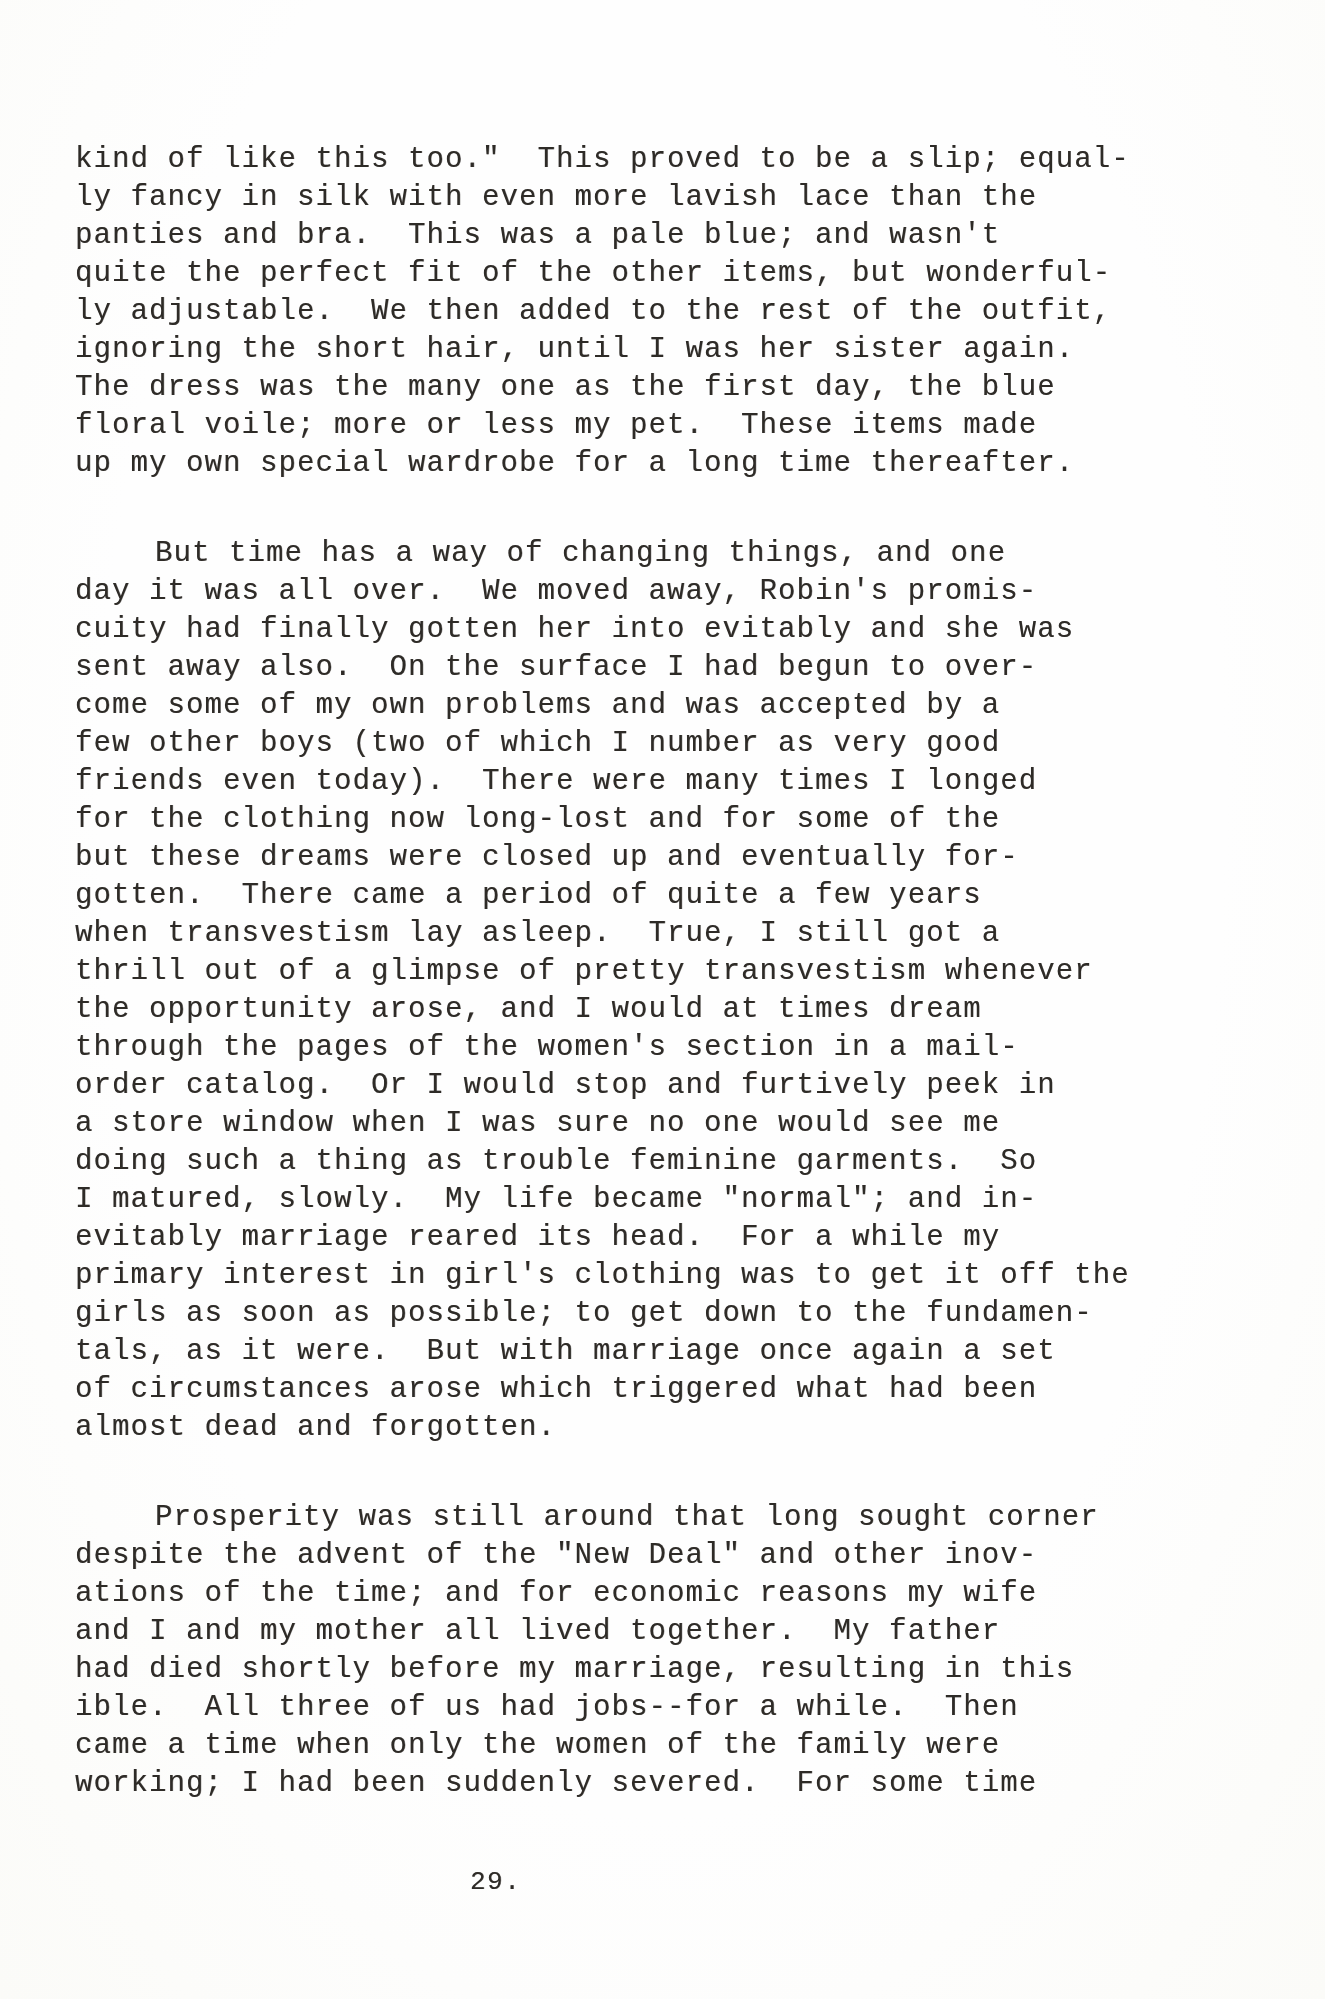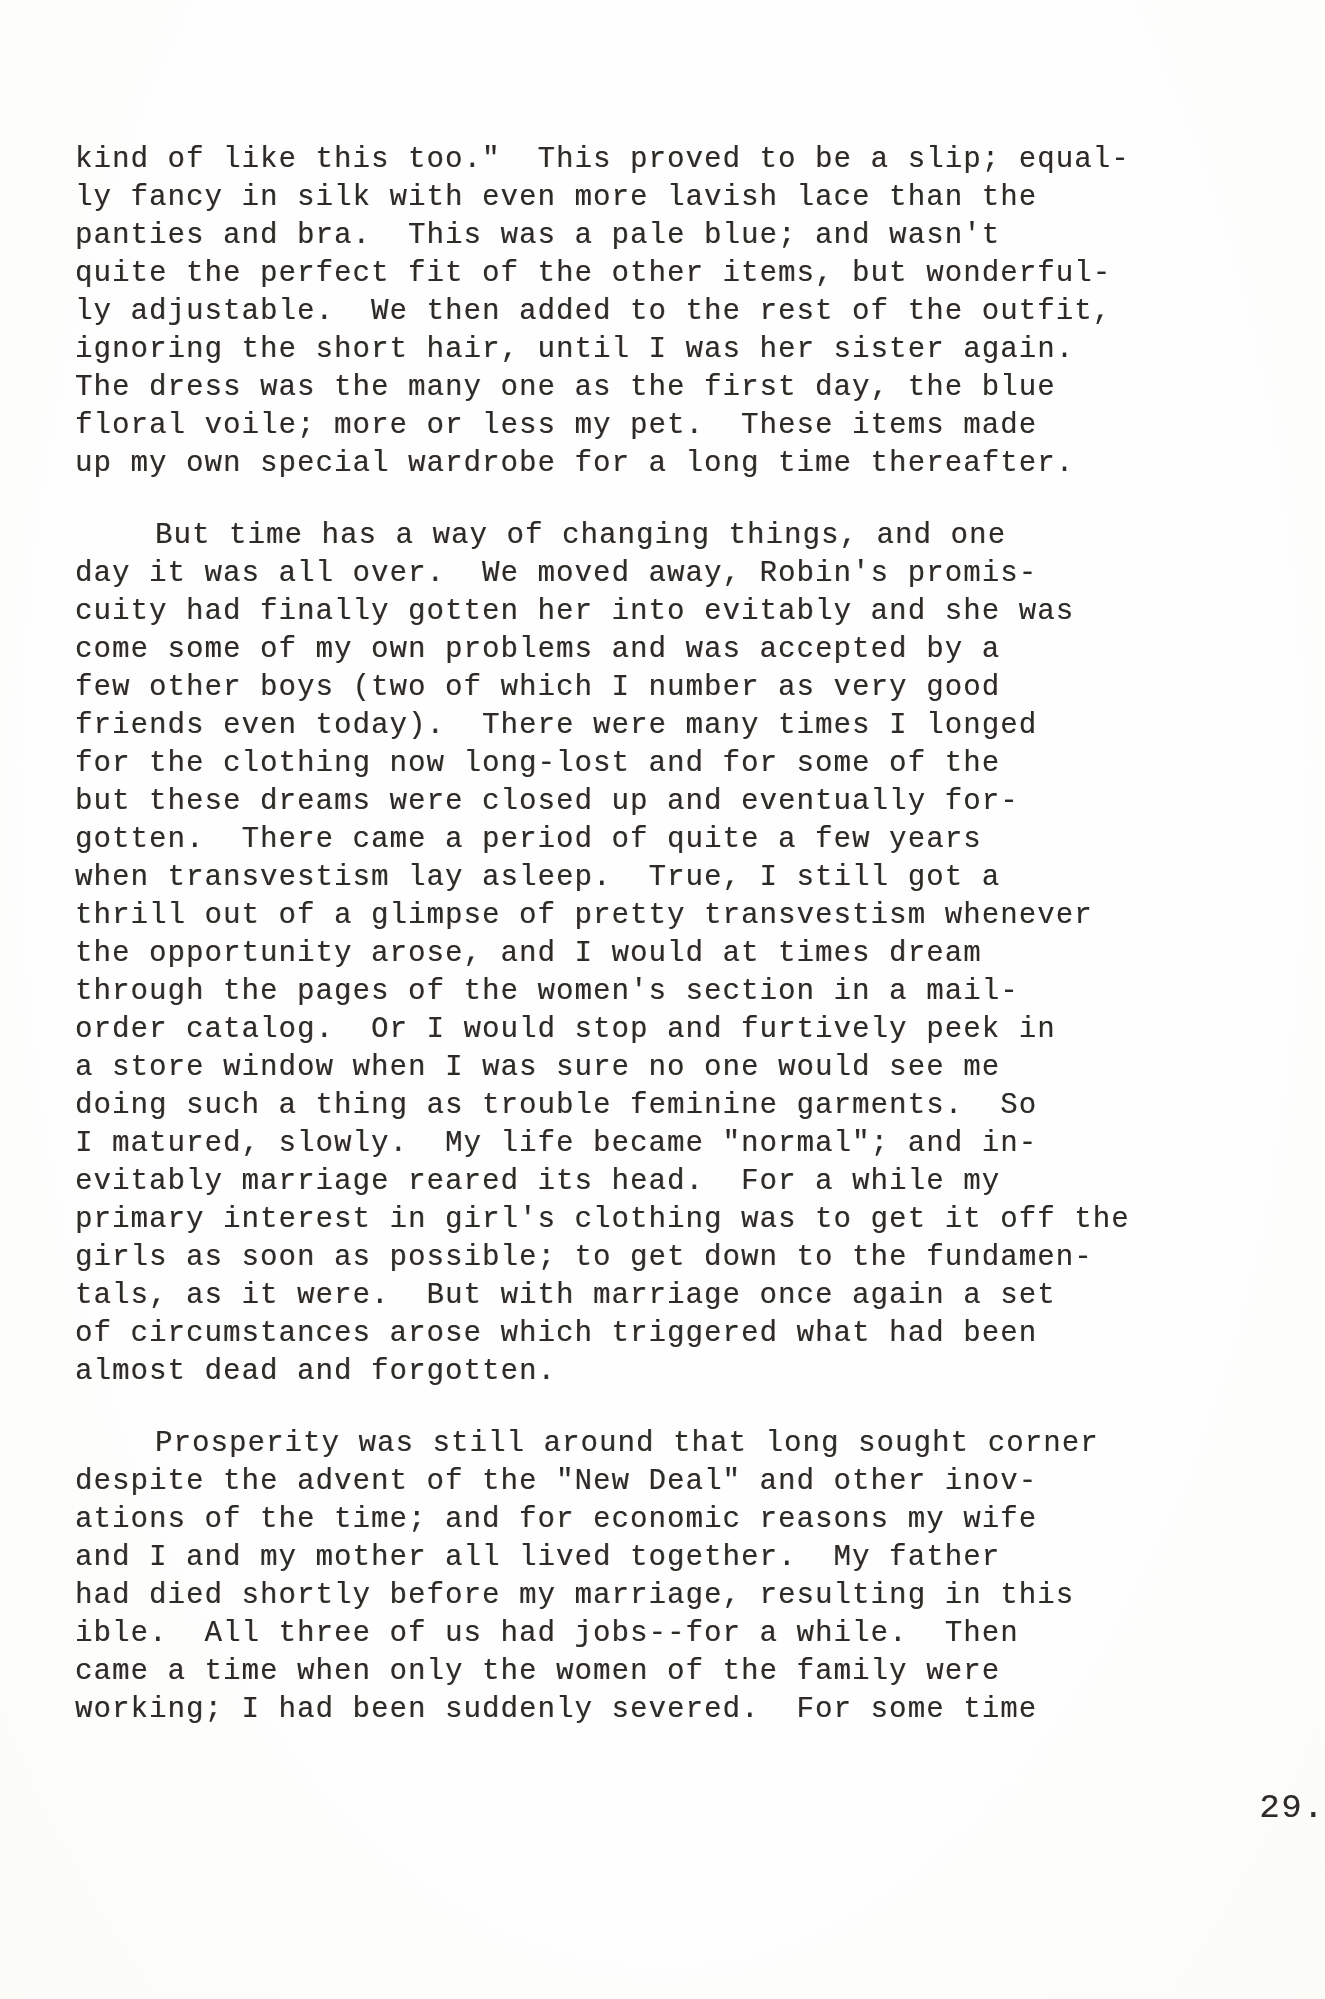--- a/index.html
+++ b/index.html
@@ -19,40 +19,39 @@
   }
   .text-block {
     padding-top: 141px;
     padding-left: 75px;
     padding-right: 40px;
   }
   .paragraph {
     margin: 0;
   }
   .paragraph + .paragraph {
-    margin-top: 34px;
+    margin-top: 52px;
   }
   .line {
     font-size: 29px;
     line-height: 38px;
     letter-spacing: 1.1px;
     white-space: pre;
     text-shadow: 0.4px 0.4px 0 rgba(46,43,39,0.45);
   }
   .line.indent-first {
     padding-left: 80px;
   }
   .page-number {
     margin-top: 60px;
     padding-left: 470px;
-    font-size: 34px;
+    font-size: 26px;
     line-height: 38px;
     letter-spacing: 1.5px;
     text-shadow: 0.4px 0.4px 0 rgba(46,43,39,0.45);
-    text-align: right;
   }
 </style>
 </head>
 <body>
 
 <div class="page">
   <div class="text-block">
       <div class="paragraph">
         <div class="line">kind of like this too."  This proved to be a slip; equal-</div>
         <div class="line">ly fancy in silk with even more lavish lace than the</div>
@@ -61,20 +60,21 @@
         <div class="line">ly adjustable.  We then added to the rest of the outfit,</div>
         <div class="line">ignoring the short hair, until I was her sister again.</div>
         <div class="line">The dress was the many one as the first day, the blue</div>
         <div class="line">floral voile; more or less my pet.  These items made</div>
         <div class="line">up my own special wardrobe for a long time thereafter.</div>
       </div>
       <div class="paragraph">
         <div class="line indent-first">But time has a way of changing things, and one</div>
         <div class="line">day it was all over.  We moved away, Robin's promis-</div>
         <div class="line">cuity had finally gotten her into evitably and she was</div>
+        <div class="line">sent away also.  On the surface I had begun to over-</div>
         <div class="line">come some of my own problems and was accepted by a</div>
         <div class="line">few other boys (two of which I number as very good</div>
         <div class="line">friends even today).  There were many times I longed</div>
         <div class="line">for the clothing now long-lost and for some of the</div>
         <div class="line">but these dreams were closed up and eventually for-</div>
         <div class="line">gotten.  There came a period of quite a few years</div>
         <div class="line">when transvestism lay asleep.  True, I still got a</div>
         <div class="line">thrill out of a glimpse of pretty transvestism whenever</div>
         <div class="line">the opportunity arose, and I would at times dream</div>
         <div class="line">through the pages of the women's section in a mail-</div>

